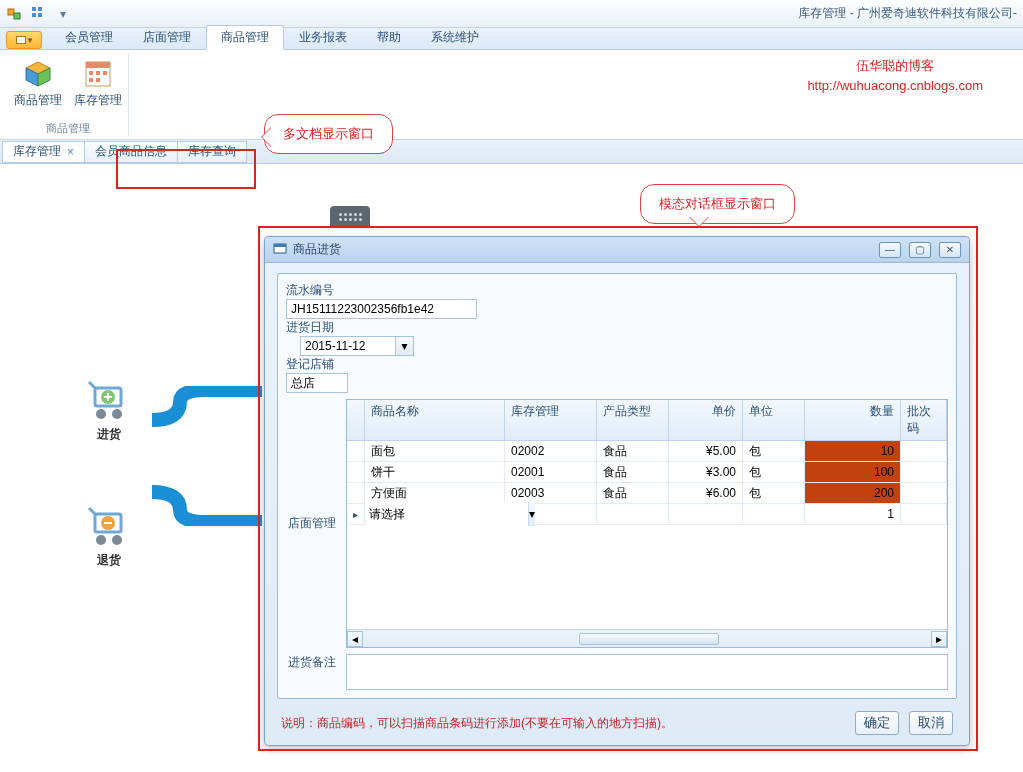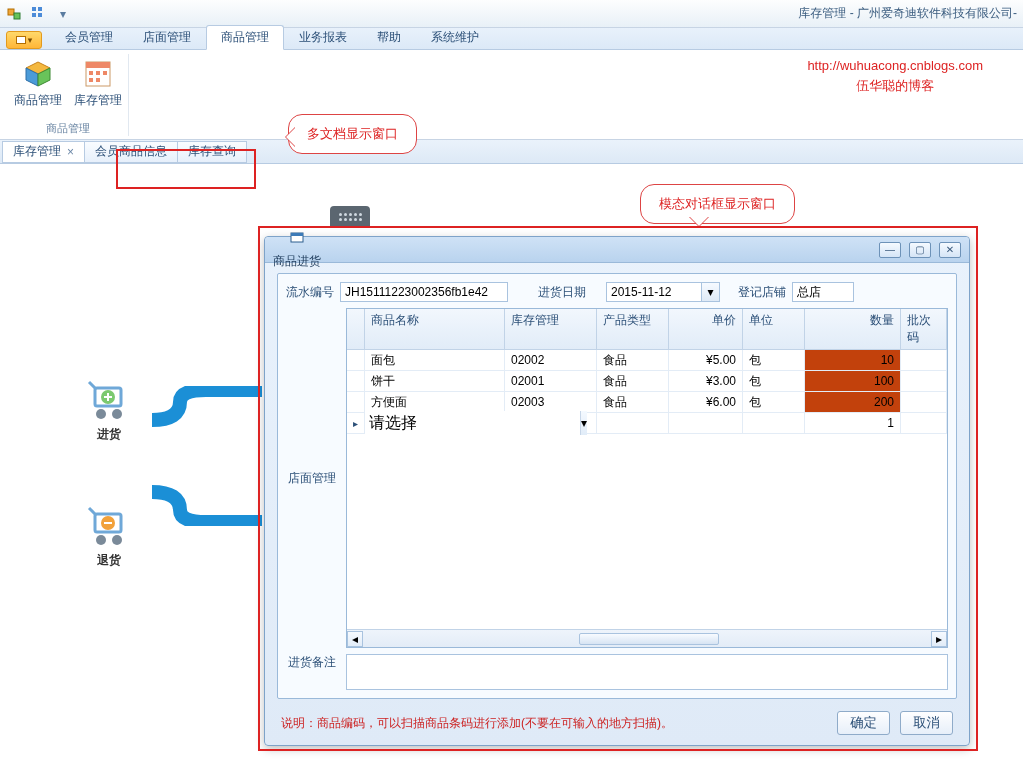--- a/index.html
+++ b/index.html
@@ -190,21 +190,21 @@
   flex:1; padding:10px 12px 8px 12px;
   display:flex; flex-direction:column; gap:6px;
 }
 .form-panel {
   border:1px solid #9ab9d9;
   background:#f7fbff;
   border-radius:2px;
   padding:8px 8px;
 }
 .form-row1 {
-  display:flex; gap:6px; align-items:center;
+  display:flex; flex-direction:column;
 }
 .fld-label { color:#2b4f77; white-space:nowrap; }
 .fld-input {
   border:1px solid #a9c3df; background:#fff; height:20px; padding:1px 4px;
   font-size:12px;
 }
 .date-wrap { display:flex;padding-left:14px; }
 .date-wrap .dd-btn { width:18px; height:20px; border:1px solid #a9c3df; border-left:none; background:linear-gradient(#f6faff,#dfeaf6); display:flex; align-items:center; justify-content:center; cursor:pointer;}
 .mid-row { display:flex; align-items:stretch; gap:6px; margin-top:6px; flex:1; min-height:0;}
 .side-label { writing-mode:horizontal-tb; width:54px; display:flex; align-items:center; justify-content:flex-end; color:#2b4f77; padding-right:4px;}
@@ -222,32 +222,32 @@
 .grid-rows { flex:1; overflow:hidden; }
 .gr { display:flex; border-bottom:1px solid #e3ecf6; height:21px; align-items:center;}
 .gc { border-right:1px solid #e3ecf6; padding:2px 6px; height:100%; display:flex; align-items:center;}
 .gc.price{justify-content:flex-end;}
 .gc.qty{justify-content:flex-end; background:#c2410c;}
 .gc.qty.empty{background:#fff;}
 .gr.newrow .gc.sel::before { content:"*"; color:#2b4f77; }
 .gr .gc.sel{justify-content:center;}
 .gr.active .gc.sel::before { content:"▸"; color:#2b4f77; font-size:10px;}
 .choose { display:flex; width:100%;}
-.choose input{ flex:1; border:none; height:24px; font-size:16px; padding:0 4px;}
+.choose input{ flex:1; border:none; height:24px; font-size:12px; padding:0 4px;}
 .choose .dd{ width:16px; border-left:1px solid #c7d6e8; display:flex;align-items:center;justify-content:center; background:linear-gradient(#f4f9ff,#e1ecf8); cursor:pointer;}
 .hscroll { height:18px; border-top:1px solid #c1d3e7; background:linear-gradient(#eef4fb,#e3ecf7); display:flex; align-items:center; position:relative;}
 .hscroll .thumb{ position:absolute; left:232px; width:140px; height:12px; background:linear-gradient(#f8fbff,#d7e4f3); border:1px solid #a9c3df; border-radius:2px;}
 .hscroll .arrow{ width:16px; height:16px; border:1px solid #a9c3df; background:linear-gradient(#f6faff,#e1ecf8); display:flex; align-items:center; justify-content:center; cursor:pointer;}
 .hscroll .arrow.r{ margin-left:auto;}
 .remarks-row{ display:flex; gap:6px; margin-top:6px; align-items:flex-start;}
 .remarks-box{ flex:1; border:1px solid #a9c3df; background:#fff; height:36px;}
 .footer-row{ display:flex; justify-content:space-between; align-items:center; margin-top:2px; padding:4px 4px 2px;}
 .instruction{ color:#c22; font-size:12px;}
 .btns{ display:flex; gap:10px;}
-.btn{ width:53px; height:24px; border:1px solid #8fabc9; background:linear-gradient(#fefeff,#e7eff9); border-radius:3px; cursor:pointer; color:#2b4f77;}
+.btn{ width:44px; height:24px; border:1px solid #8fabc9; background:linear-gradient(#fefeff,#e7eff9); border-radius:3px; cursor:pointer; color:#2b4f77;}
 .grip{
   position:absolute; left:592px; top:206px; width:40px; height:22px;
   background:#5b6670; border-radius:4px 4px 0 0;
   display:flex; align-items:center; justify-content:center;
 }
 .grip .dots{ display:grid; grid-template-columns:repeat(5,3px); grid-gap:2px;}
 .grip .dots span{ width:3px; height:3px; background:#cfd8e0; border-radius:50%;}
 </style>
 </head>
 <body>
@@ -310,36 +310,36 @@
               <rect x="7" y="20" width="4" height="4"></rect>
               <rect x="14" y="20" width="4" height="4"></rect>
             </g>
           </svg>
         <span class="lbl">库存管理</span>
       </div>
     </div>
     <div class="grp-title">商品管理</div>
   </div>
   <div class="blog-link">
+    <div>伍华聪的博客</div>
     <div>http://wuhuacong.cnblogs.com</div>
-    <div>伍华聪的博客</div>
   </div>
 </div>
 
 <div class="doc-tabs">
   <div id="doc-tabs-slot" style="display: flex;">
       <div class="doc-tab active">库存管理<span class="x">×</span></div>
       <div class="doc-tab">会员商品信息</div>
       <div class="doc-tab">库存查询</div>
     </div>
 </div>
 
 <div class="work-area">
 
-  <div class="callout c1" style="left:288px; top:-50px;">
+  <div class="callout c1" style="left:264px; top:-50px;">
     <span>多文档显示窗口</span>
   </div>
 
   <div class="callout c2" style="left:640px; top:20px;">
     <span>模态对话框显示窗口</span>
   </div>
 
   <div class="flow-icon" style="left:85px; top:214px;">
     <svg class="cart-svg" viewBox="0 0 48 44">
         <rect x="10" y="10" width="26" height="18" fill="none" stroke="#6fa8d8" stroke-width="3" rx="2"></rect>
@@ -384,40 +384,40 @@
         <span></span>
         <span></span>
         <span></span>
         <span></span>
         <span></span>
       </div>
   </div>
 
   <div class="dialog" style="left:4px; top:72px; margin-left:260px;">
     <div class="dlg-title">
-      <div style="display:flex;align-items:center;gap:6px;flex-direction:column;">
+      <div style="display:flex;align-items:center;gap:6px;">
         <span>
           <svg width="14" height="14">
               <rect x="1" y="3" width="12" height="9" fill="#fff" stroke="#2d5e8e"></rect>
               <rect x="1" y="3" width="12" height="3" fill="#3d7bb8"></rect>
             </svg>
         </span>
         <span>商品进货</span>
       </div>
       <div class="right-btns">
         <div class="win-btn">—</div>
         <div class="win-btn">▢</div>
         <div class="win-btn">✕</div>
       </div>
     </div>
     <div class="dlg-body">
       <div class="form-panel" style="flex:1; display:flex; flex-direction:column;">
         <div class="form-row1">
           <span class="fld-label">流水编号</span>
-          <input class="fld-input" style="width: 168px;" value="JH15111223002356fb1e42">
+          <input class="fld-input" style="width: 191px;" value="JH15111223002356fb1e42">
           <span style="width:18px;"></span>
           <span class="fld-label">进货日期</span>
           <div class="date-wrap">
             <input class="fld-input" style="width: 96px;" value="2015-11-12">
             <div class="dd-btn">▾</div>
           </div>
           <span style="width:6px;"></span>
           <span class="fld-label">登记店铺</span>
           <input class="fld-input" style="width: 62px;" value="总店">
         </div>

